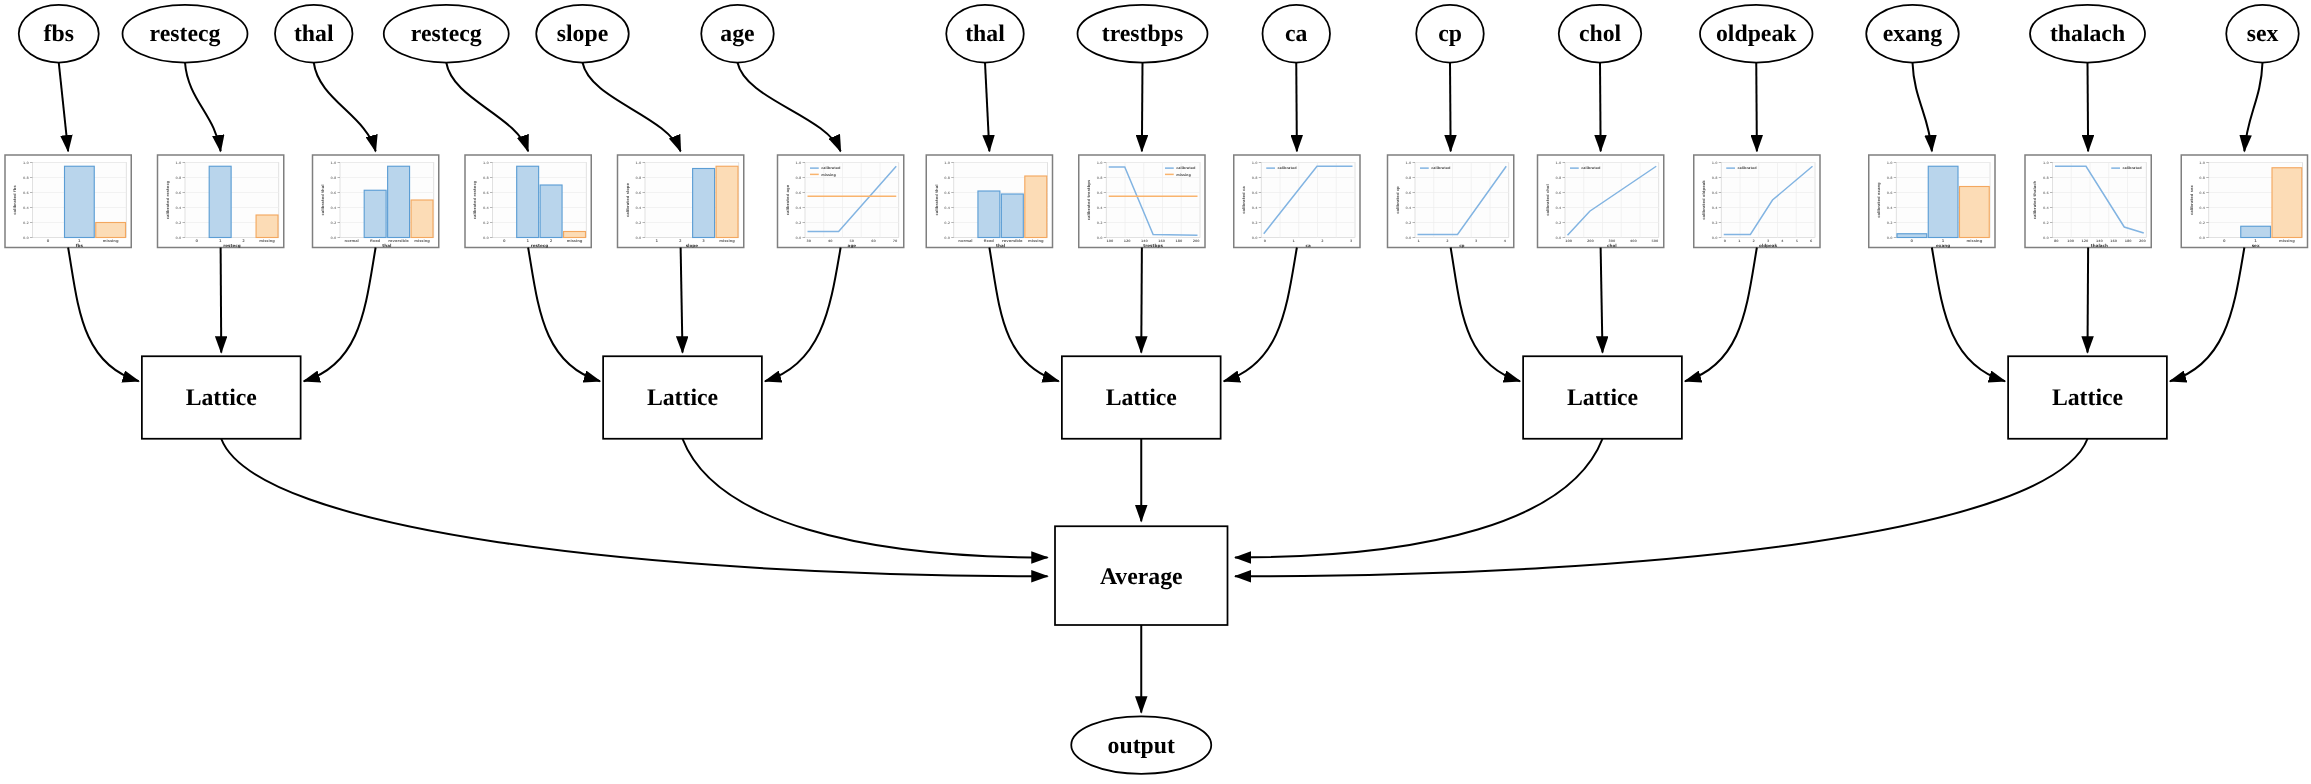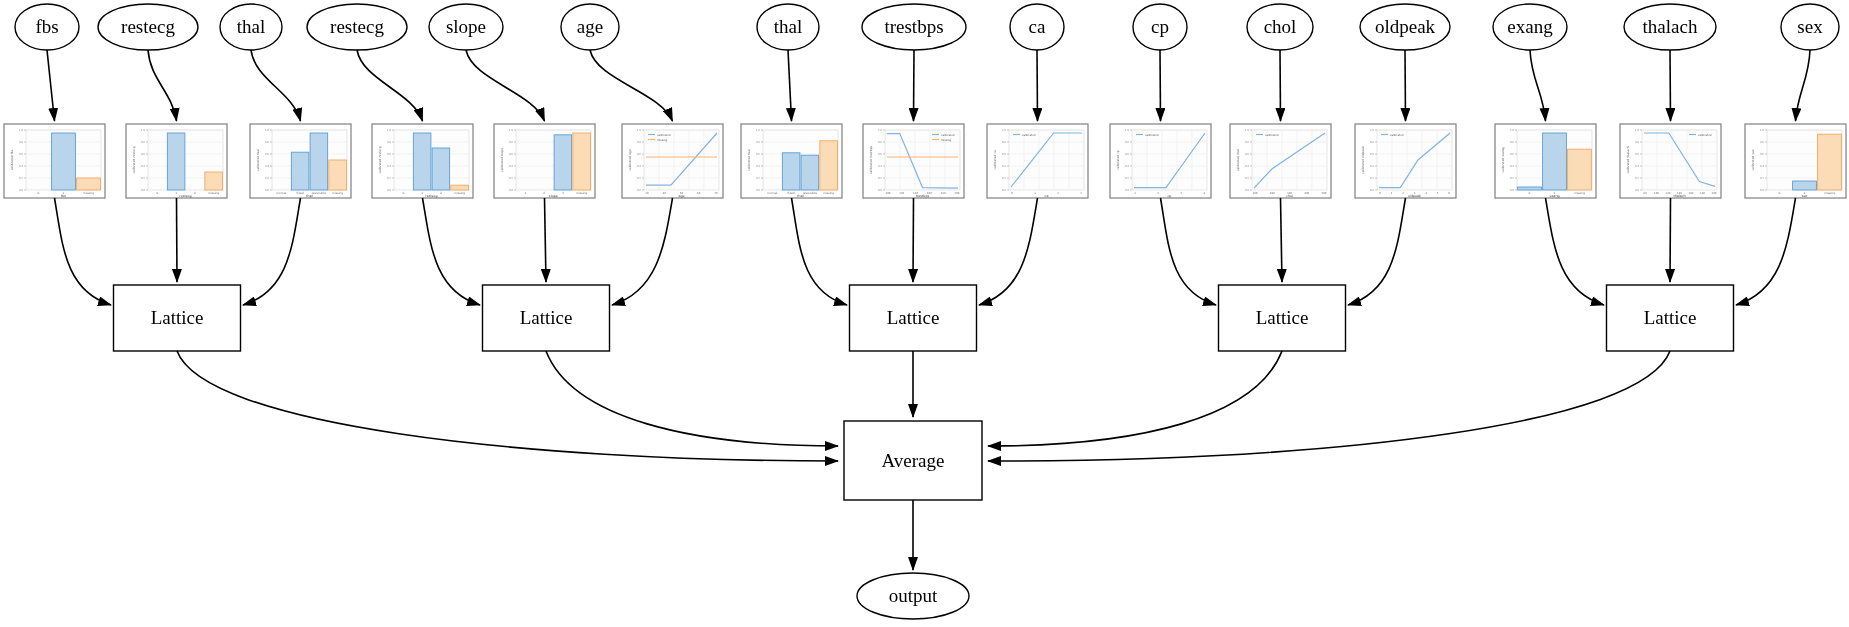--- a/index.html
+++ b/index.html
@@ -1,17 +1,17 @@
 <!DOCTYPE html>
 <html><head>
 <meta charset="utf-8">
 <style>
   html,body{margin:0;padding:0;background:#ffffff;}
   body{width:1849px;height:627px;overflow:hidden;}
-  #stage{position:relative;width:1849px;height:627px;}
+  #stage{position:relative;width:1849px;height:627px;font-weight:bold;}
   svg text{user-select:none;}
 </style>
 </head>
 <body>
 
 <div id="stage"><svg width="1849" height="627" viewBox="0 0 1849 627">
       <defs>
         <marker id="ah" viewBox="0 0 14 10" refX="13" refY="5" markerWidth="14" markerHeight="10" orient="auto" markerUnits="userSpaceOnUse">
           <path d="M0,0 L14,5 L0,10 Z" fill="#000"></path>
         </marker>

